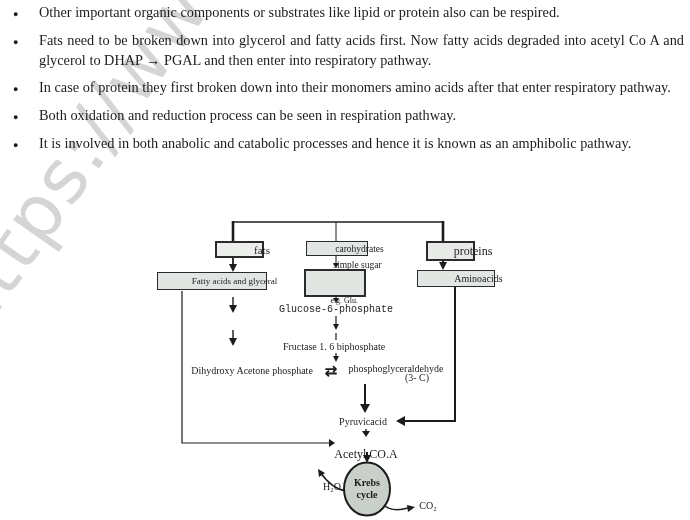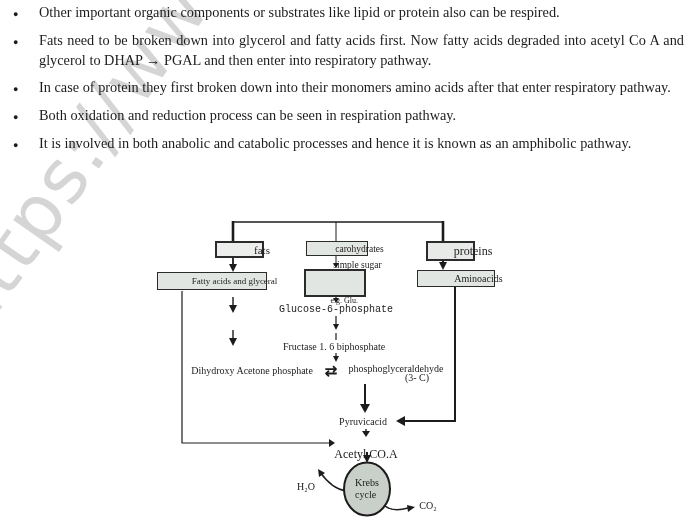--- a/index.html
+++ b/index.html
@@ -53,22 +53,22 @@
     white-space:nowrap;font-size:10px;z-index:2;
   }
   #lbl-glucose{left:336px;top:304px;font-family:Liberation Mono, monospace;}
   #lbl-fructose{left:334px;top:341px;}
   #lbl-dhap{left:252px;top:365px;}
   #lbl-equilibrium{left:331px;top:362px;font-size:15px;font-weight:bold;}
   #lbl-pgal{left:396px;top:363px;}
   #lbl-pgal-c{left:399px;top:372px;margin-left:18px;}
   #lbl-pyruvic{left:363px;top:416px;font-size:10px;}
   #lbl-acetyl{left:366px;top:438px;font-size:12px;margin-top:9px;}
-  #lbl-krebs{left:367px;top:477px;line-height:11.5px;transform:translateX(-50%);}
-  #lbl-h2o{left:306px;top:481px;}
+  #lbl-krebs{left:367px;top:477px;text-align:center;line-height:11.5px;transform:translateX(-50%);font-weight:bold;}
+  #lbl-h2o{left:332px;top:481px;}
   #lbl-co2{left:428px;top:500px;text-align:center;}
 </style>
 </head>
 <body>
 
 <div id="watermark">https://www.Stu</div>
 
 <div id="bullets">
   <div class="bullet-item">
     <span class="bullet-marker">●</span>

